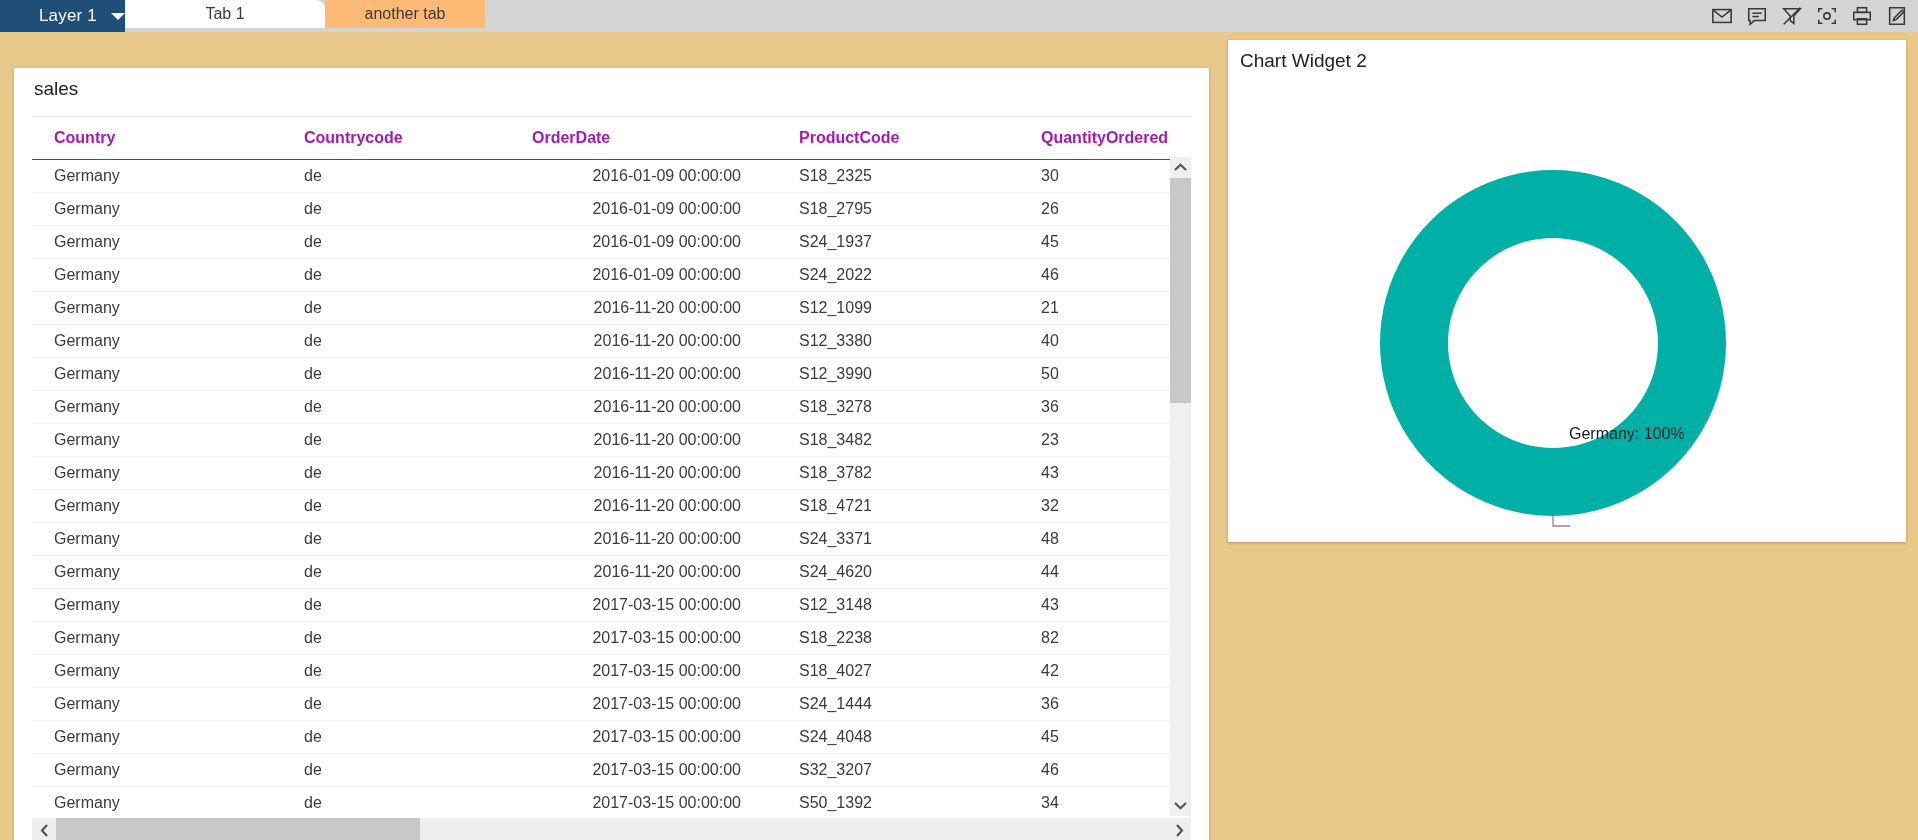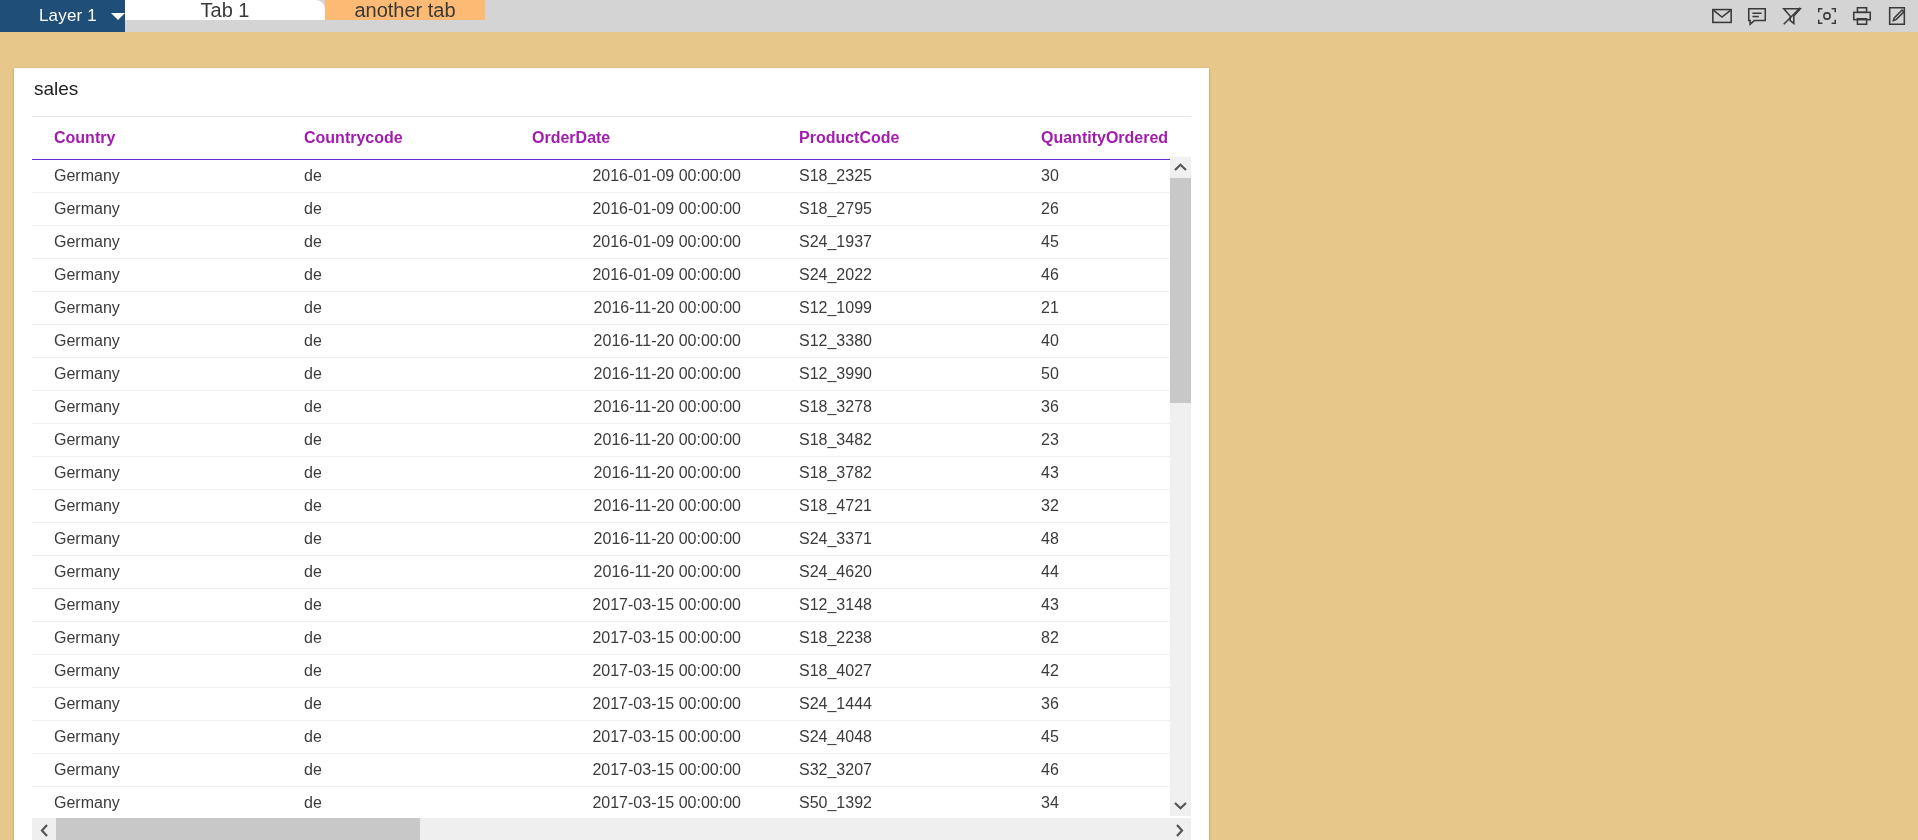--- a/index.html
+++ b/index.html
@@ -21,23 +21,23 @@
     position: absolute; left: 0; top: 0; width: 125px; height: 32px;
     background: #1f4e79; color: #ffffff;
     display: flex; align-items: center; justify-content: flex-end; gap: 14px;
     font-size: 17px; cursor: pointer; user-select: none;
   }
   .layer-btn .lbl { letter-spacing: .2px; }
   .caret { display: inline-block; width: 0; height: 0;
     border-left: 7px solid transparent; border-right: 7px solid transparent;
     border-top: 7px solid #ffffff; }
   .tab {
-    position: absolute; top: 0; height: 20px;
+    position: absolute; top: 0; height: 28px;
     display: flex; align-items: center; justify-content: center;
-    font-size: 20px; color: #3a3a3a; cursor: pointer; user-select: none;
+    font-size: 16px; color: #3a3a3a; cursor: pointer; user-select: none;
   }
   .tab.active { background: #ffffff; border-top-right-radius: 9px; }
   .tab.inactive { background: #fdba74; }
   #tab0 { left: 125px; width: 200px; }
   #tab1 { left: 325px; width: 160px; }
 
   .tool-icons {
     position: absolute; right: 10px; top: 0; height: 32px;
     display: flex; align-items: center; gap: 13px;
   }
@@ -351,14 +351,26 @@
       </div>
       <div class="hthumb"></div>
       <div class="arrow-rt">
         <svg class="chev" width="9" height="13" viewBox="0 0 9 13">
           <path d="M2 1 L7 6.5 L2 12" fill="none" stroke="#555" stroke-width="2.2"></path>
         </svg>
       </div>
     </div>
   </div>
 
+  <div class="panel-chart">
+    <div class="chart-title">Chart Widget 2</div>
+    <div class="donut-area">
+      <svg width="678" height="466" viewBox="0 0 678 466">
+        <g id="donut-slices">
+            <path d="M325 94 A173 173 0 1 1 324.98270000002884 94.000000865 L324.98950000001753 162.000000525 A105 105 0 1 0 325 162 Z" fill="#00b0a6"></path>
+          </g>
+        <path id="leader-line" d="M325 440 L325 450 L342 450" fill="none" stroke="#8a8a8a" stroke-width="1.3"></path>
+      </svg>
+      <div class="donut-label" style="left:341px; top:349px;">Germany: 100%</div>
+    </div>
+  </div>
 
 </div>
 
 </body></html>

